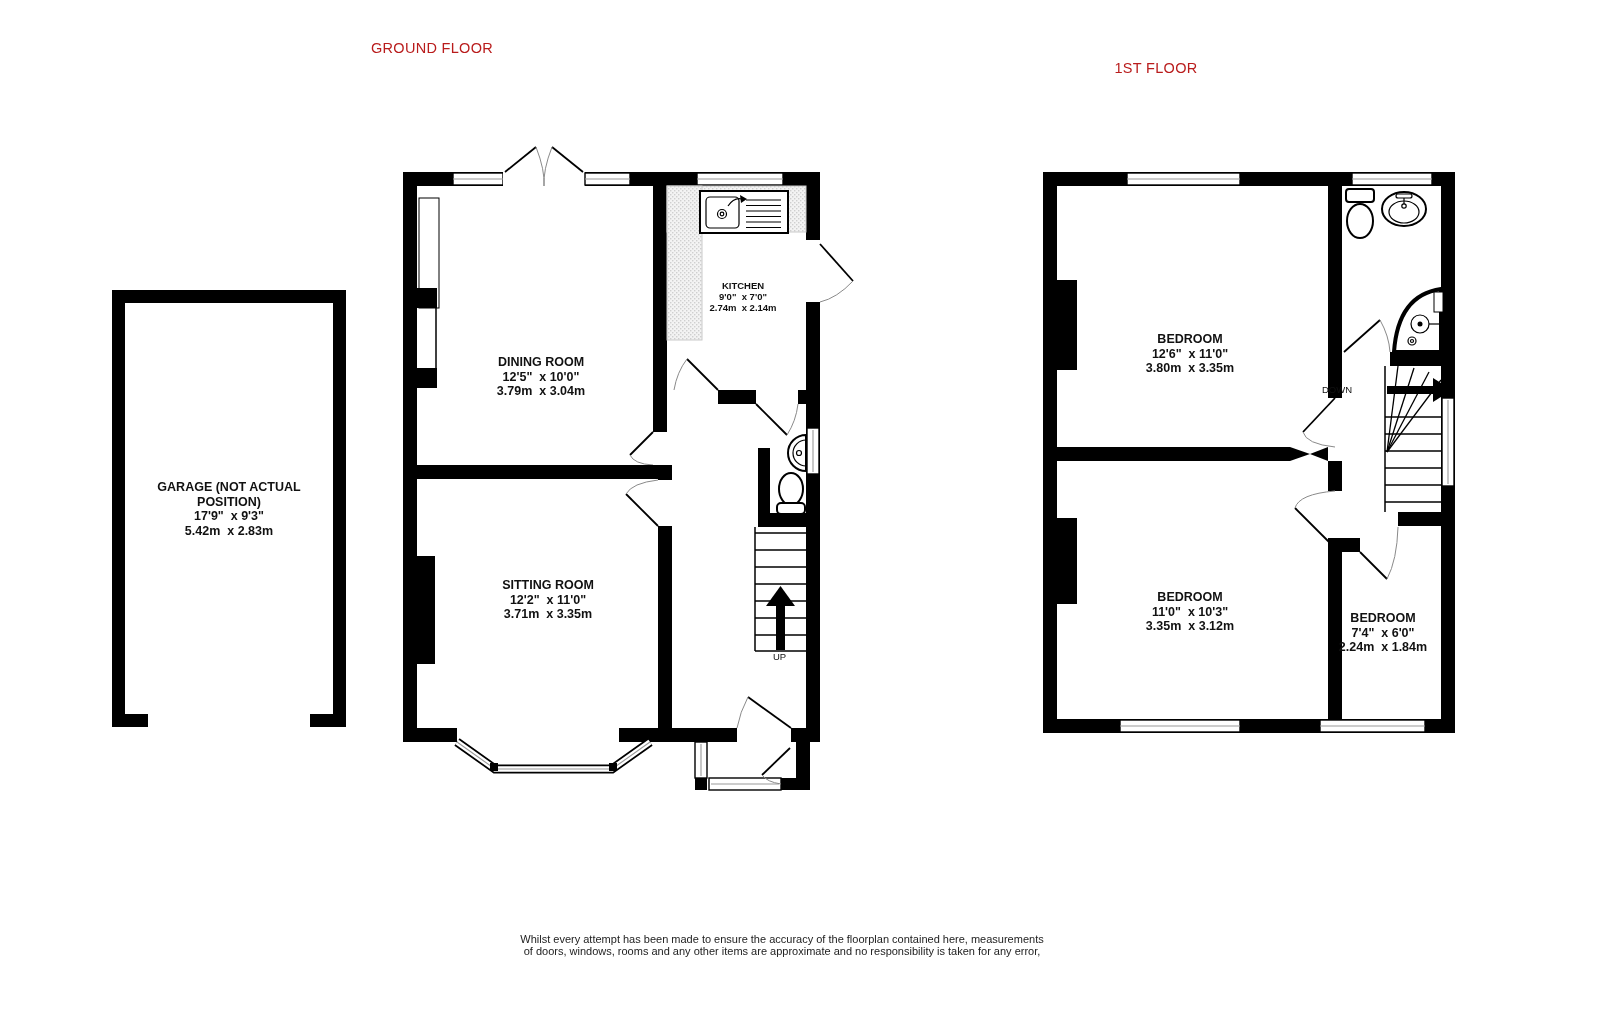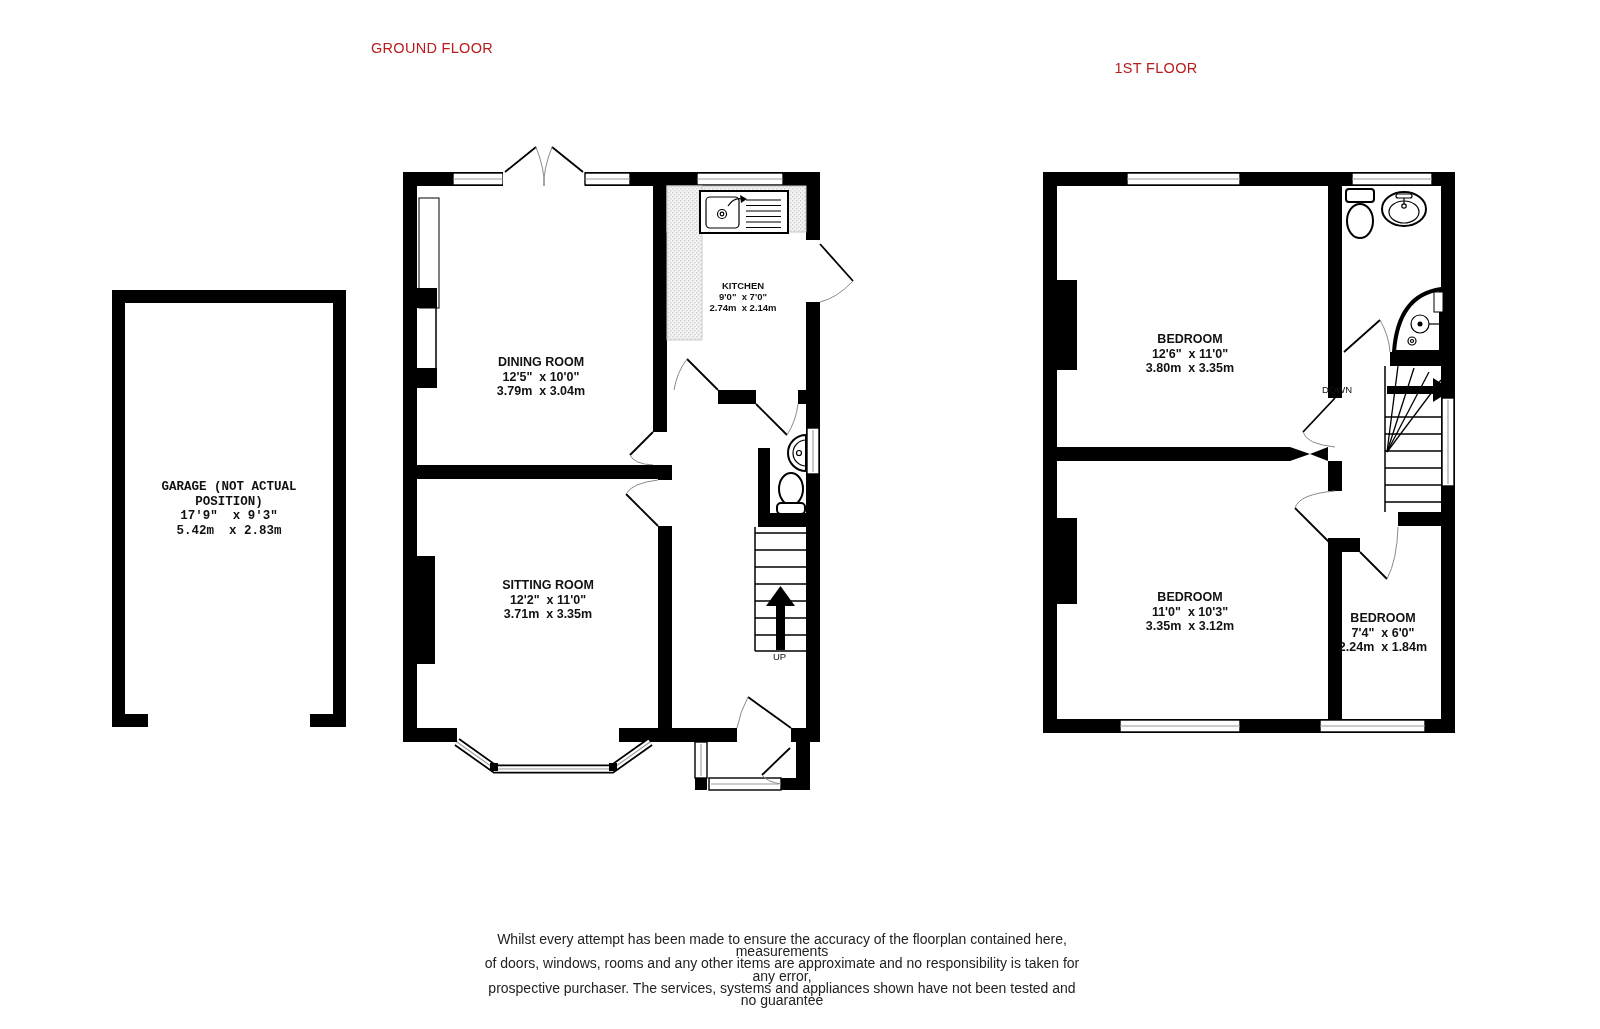--- a/index.html
+++ b/index.html
@@ -6,21 +6,21 @@
   body{width:1600px;height:1029px;position:relative;overflow:hidden;
        font-family:"Liberation Sans",sans-serif;color:#111;}
   .plan-svg{position:absolute;left:0;top:0;}
   .lbl{position:absolute;transform:translateX(-50%);text-align:center;color:#111;}
   .title{font-size:14.5px;letter-spacing:.3px;white-space:nowrap;color:#b91c1c;}
   .room{font-weight:bold;font-size:12.5px;line-height:14.5px;}
   .room .dim{white-space:pre;}
   .room.small{font-size:9.5px;line-height:11px;text-align:center;}
   .updown{position:absolute;font-size:9.5px;color:#111;}
   .footer{position:absolute;left:482px;top:933px;width:600px;text-align:center;
-          font-size:14px;line-height:12.2px;color:#222;}
+          font-size:11px;line-height:12.2px;color:#222;}
   .wall{fill:#000;}
   .win{fill:#fff;stroke:#000;stroke-width:1.4;}
   .wline{stroke:#9a9a9a;stroke-width:1.1;fill:none;}
   .leaf{stroke:#000;stroke-width:1.8;fill:none;}
   .arc{stroke:#8a8a8a;stroke-width:1;fill:none;}
   .fx2{fill:#fff;stroke:#000;stroke-width:2;}
   .fx1{fill:none;stroke:#000;stroke-width:1.2;}
   .tread{stroke:#000;stroke-width:1.3;}
   .thin{stroke:#000;stroke-width:1.5;fill:none;}
   .blk{fill:#000;}
@@ -300,21 +300,21 @@
         <rect class="blk" x="1387" y="386" width="46" height="8"></rect>
         <polygon class="blk" points="1433,378 1452,390 1433,402"></polygon>
       </g>
     </g>
   </g>
 </svg>
 
 <div class="lbl title" style="left:432px;top:40px;">GROUND FLOOR</div>
 <div class="lbl title" style="left:1156px;top:40px;margin-top:20px;">1ST FLOOR</div>
 
-<div class="lbl room" style="left:229px;top:480px;width:210px;font-family:Liberation Mono, monospace;">
+<div class="lbl room" style="left:229px;top:480px;width:210px;">
   <div>GARAGE (NOT ACTUAL POSITION)</div>
   <div class="dim">17'9"  x 9'3"</div>
   <div class="dim">5.42m  x 2.83m</div>
 </div>
 
 <div class="lbl room" style="left:541px;top:319px;width:220px;margin-top:36px;">
   <div>DINING ROOM</div>
   <div class="dim">12'5"  x 10'0"</div>
   <div class="dim">3.79m  x 3.04m</div>
 </div>
@@ -348,14 +348,13 @@
   <div class="dim">7'4"  x 6'0"</div>
   <div class="dim">2.24m  x 1.84m</div>
 </div>
 
 <div class="updown" style="left:773px;top:651px;">UP</div>
 <div class="updown" style="left:1322px;top:384px;width:62px;text-align:left;">DOWN</div>
 
 <div class="footer">
   <div>Whilst every attempt has been made to ensure the accuracy of the floorplan contained here, measurements</div>
   <div>of doors, windows, rooms and any other items are approximate and no responsibility is taken for any error,</div>
-  <div>prospective purchaser. The services, systems and appliances shown have not been tested and no guarantee</div>
 </div>
 
 </body></html>

